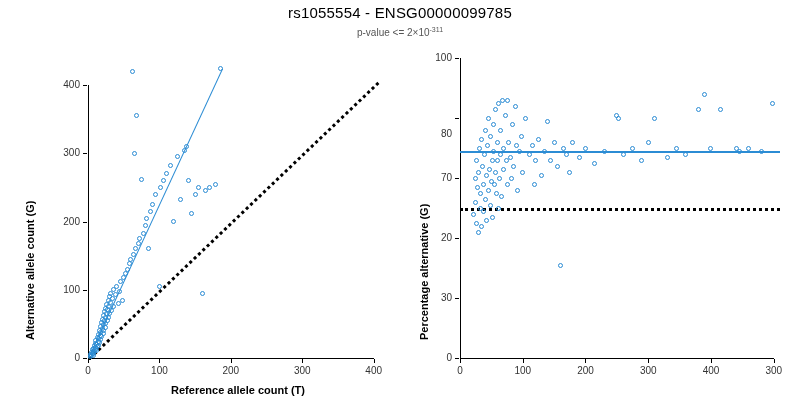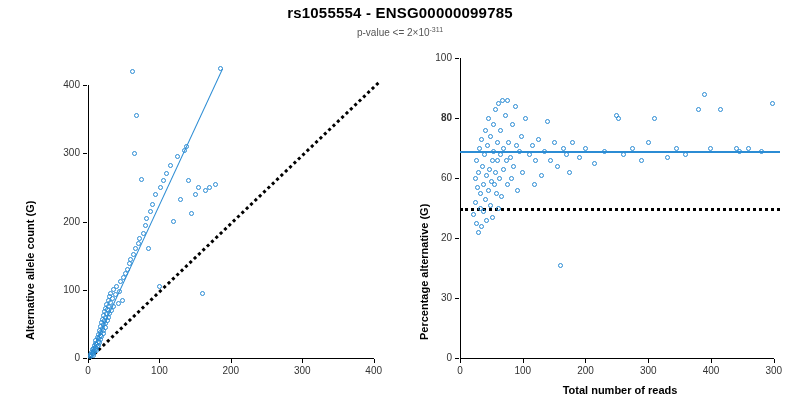--- a/index.html
+++ b/index.html
@@ -11,21 +11,21 @@
     overflow:hidden;
     position:relative;
   }
   #root { position:relative; width:800px; height:400px; }
 
   .title {
     position:absolute;
     top:4px; left:0; width:800px;
     text-align:center;
     font-size:15px;
-    font-weight:bold;
+    font-weight:normal;
     letter-spacing:0.2px;
   }
   .subtitle {
     position:absolute;
     top:26px; left:0; width:800px;
     text-align:center;
     font-size:10px;
     color:#555555;
   }
   .subtitle sup { font-size:7px; vertical-align:super; }
@@ -107,20 +107,21 @@
 </head>
 <body>
 
 <div id="root">
 
   <div class="title">rs1055554 - ENSG00000099785</div>
   <div class="subtitle"><span>p-value &lt;= 2×10</span><sup>-311</sup></div>
 
   <div class="panel" id="panel-left" style="left:0px; top:40px; width:400px; height:360px;">
     <div class="plotarea" id="plot-left" style="left:88px; top:18px; width:300px; height:300px;"></div>
+    <div class="axis-title" style="left:88px; top:344px; width:300px;">Reference allele count (T)</div>
     <div class="axis-title-y" style="left:24px; top:300px;">Alternative allele count (G)</div>
   <div class="axis-line" style="left: 88px; top: 318px; width: 285.714px; height: 1px;"></div>
       <div class="axis-line" style="left: 88px; top: 45.2727px; width: 1px; height: 272.727px;"></div>
       <div class="tick" style="left: 88px; top: 319px;"></div>
       <div class="ticklabel" style="left: 68px; top: 325px; width: 40px;">0</div>
       <div class="tick" style="left: 159.429px; top: 319px;"></div>
       <div class="ticklabel" style="left: 139.429px; top: 325px; width: 40px;">100</div>
       <div class="tick" style="left: 230.857px; top: 319px;"></div>
       <div class="ticklabel" style="left: 210.857px; top: 325px; width: 40px;">200</div>
       <div class="tick" style="left: 302.286px; top: 319px;"></div>
@@ -240,21 +241,20 @@
       <div class="pt" style="left: 196.214px; top: 145.045px; border-color: rgb(43, 140, 212);"></div>
       <div class="pt" style="left: 199.786px; top: 250.727px; border-color: rgb(43, 140, 212);"></div>
       <div class="pt" style="left: 203.357px; top: 148.455px; border-color: rgb(43, 140, 212);"></div>
       <div class="pt" style="left: 206.929px; top: 145.045px; border-color: rgb(43, 140, 212);"></div>
       <div class="pt" style="left: 212.643px; top: 141.636px; border-color: rgb(43, 140, 212);"></div>
       <div class="pt" style="left: 218.357px; top: 25.7273px; border-color: rgb(43, 140, 212);"></div>
     </div>
 
   <div class="panel" id="panel-right" style="left:400px; top:40px; width:400px; height:360px;">
     <div class="plotarea" id="plot-right" style="left:60px; top:18px; width:320px; height:300px;"></div>
-    <div class="axis-title" style="left:60px; top:344px; width:320px;">Total number of reads</div>
     <div class="axis-title-y" style="left:18px; top:300px;">Percentage alternative (G)</div>
   <div class="axis-line" style="left: 60px; top: 318px; width: 313.725px; height: 1px;"></div>
       <div class="axis-line" style="left: 60px; top: 18px; width: 1px; height: 300px;"></div>
       <div class="tick" style="left: 60px; top: 319px;"></div>
       <div class="ticklabel" style="left: 40px; top: 325px; width: 40px;">0</div>
       <div class="tick" style="left: 122.745px; top: 319px;"></div>
       <div class="ticklabel" style="left: 102.745px; top: 325px; width: 40px;">100</div>
       <div class="tick" style="left: 185.49px; top: 319px;"></div>
       <div class="ticklabel" style="left: 165.49px; top: 325px; width: 40px;">200</div>
       <div class="tick" style="left: 248.235px; top: 319px;"></div>
@@ -263,23 +263,23 @@
       <div class="ticklabel" style="left: 290.98px; top: 325px; width: 40px;">400</div>
       <div class="tick" style="left: 373.725px; top: 319px;"></div>
       <div class="ticklabel" style="left: 353.725px; top: 325px; width: 40px;">300</div>
       <div class="tick-h" style="left: 55px; top: 318px;"></div>
       <div class="ticklabel-y" style="left: 12px; top: 312px; width: 40px;">0</div>
       <div class="tick-h" style="left: 55px; top: 258px;"></div>
       <div class="ticklabel-y" style="left: 12px; top: 252px; width: 40px;">30</div>
       <div class="tick-h" style="left: 55px; top: 198px;"></div>
       <div class="ticklabel-y" style="left: 12px; top: 192px; width: 40px;">20</div>
       <div class="tick-h" style="left: 55px; top: 138px;"></div>
-      <div class="ticklabel-y" style="left: 12px; top: 132px; width: 40px;">60</div>
+      <div class="ticklabel-y" style="left: 12px; top: 132px; width: 40px;">70</div>
       <div class="tick-h" style="left: 55px; top: 78px;"></div>
-      <div class="ticklabel-y" style="left: 12px; top: 72px; width: 40px; font-weight: bold;">80</div>
+      <div class="ticklabel-y" style="left: 12px; top: 88px; width: 40px;">80</div>
       <div class="tick-h" style="left: 55px; top: 18px;"></div>
       <div class="ticklabel-y" style="left: 12px; top: 12px; width: 40px;">100</div>
       <div class="dotline-h" style="left: 60px; top: 168px; width: 320px;"></div>
       <div class="hline" style="left: 60px; top: 111px; width: 320px; background: rgb(43, 140, 212);"></div>
       <div class="pt" style="left: 71.3039px; top: 171.5px; border-color: rgb(43, 140, 212);"></div>
       <div class="pt" style="left: 72.5588px; top: 135.5px; border-color: rgb(43, 140, 212);"></div>
       <div class="pt" style="left: 73.1863px; top: 159.5px; border-color: rgb(43, 140, 212);"></div>
       <div class="pt" style="left: 73.8137px; top: 180.5px; border-color: rgb(43, 140, 212);"></div>
       <div class="pt" style="left: 74.4412px; top: 117.5px; border-color: rgb(43, 140, 212);"></div>
       <div class="pt" style="left: 75.0686px; top: 144.5px; border-color: rgb(43, 140, 212);"></div>

